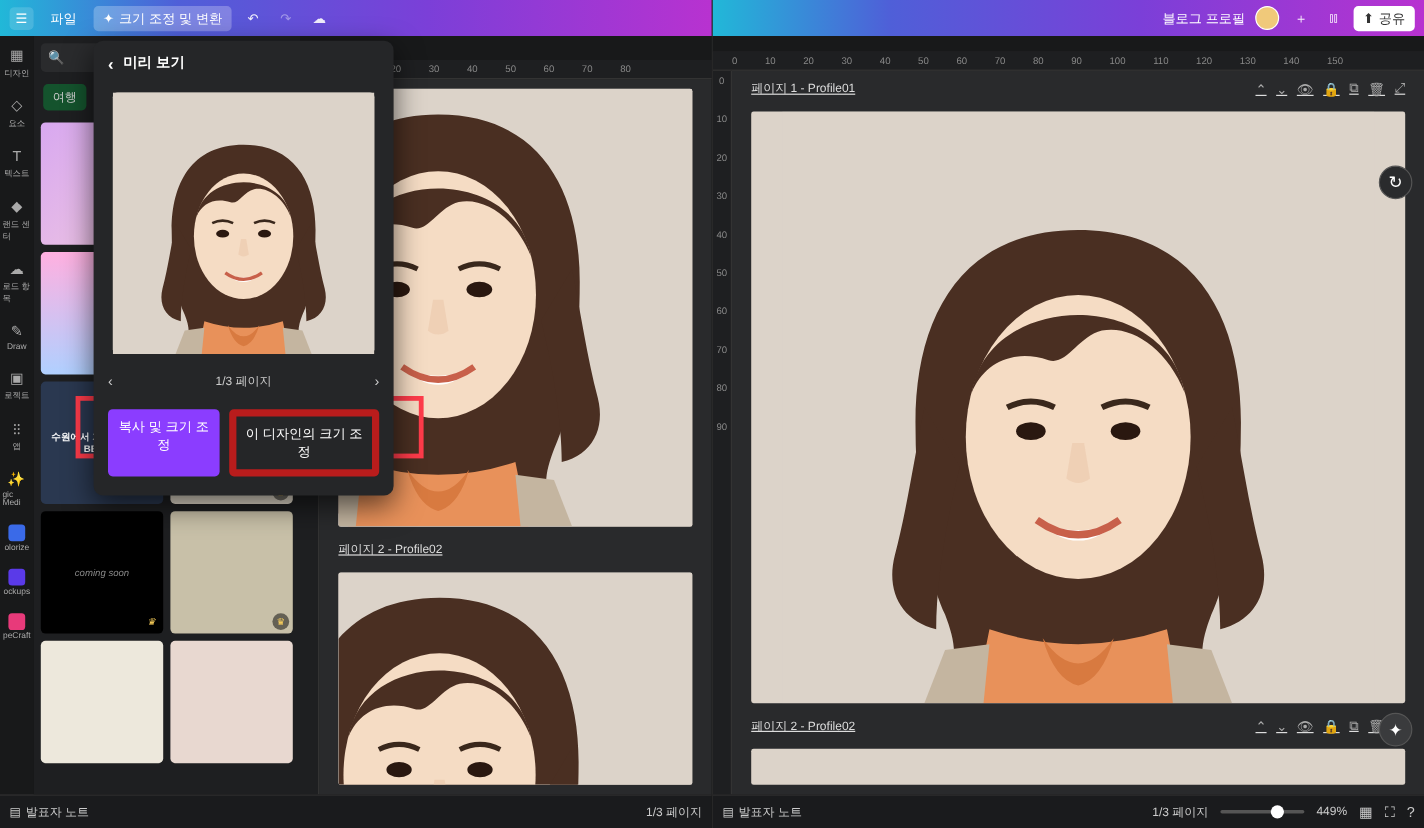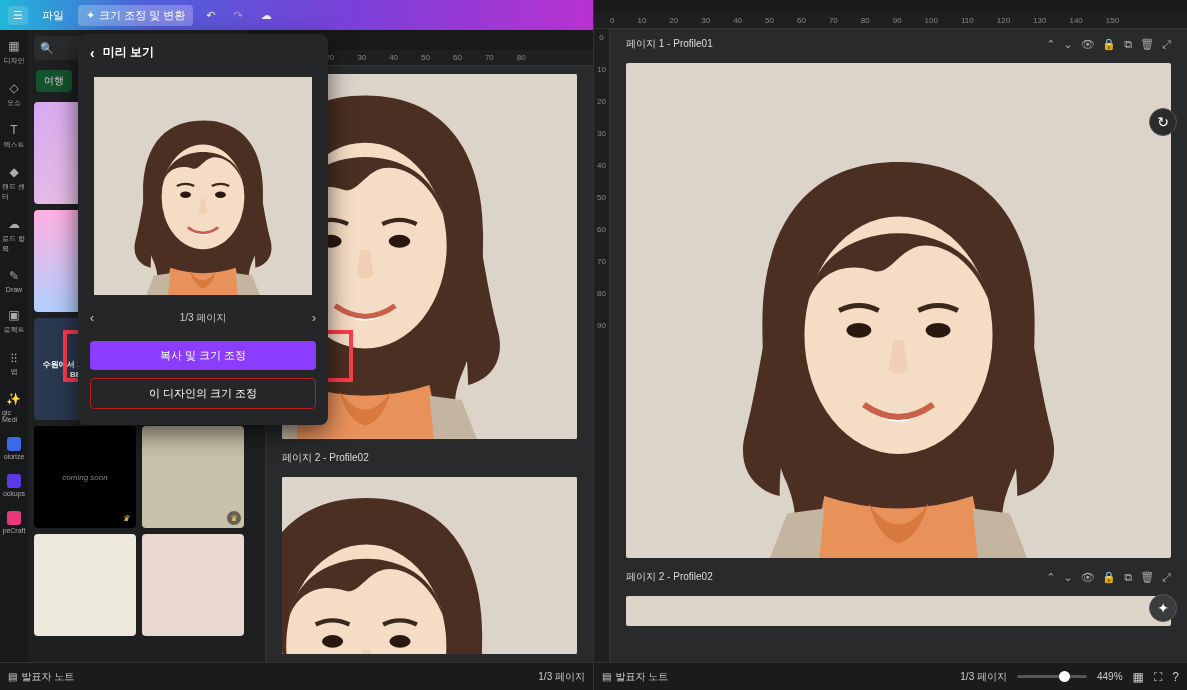--- a/index.html
+++ b/index.html
@@ -39,34 +39,34 @@
 .tpl .crown { position: absolute; bottom: 3px; right: 3px; width: 14px; height: 14px; background: rgba(0,0,0,0.5); border-radius: 50%; color: #ffd35c; font-size: 8px; display:flex;align-items:center;justify-content:center; }
 
 
 .preview-popup { position: absolute; top: 34px; left: 78px; width: 250px; background: #252628; border-radius: 8px; box-shadow: 0 8px 24px rgba(0,0,0,0.6); z-index: 50; padding-bottom: 10px; }
 .preview-header { display: flex; align-items: center; gap: 8px; padding: 10px 12px; font-size: 12px; font-weight: 600; }
 .preview-back { cursor: pointer; font-size: 14px; }
 .preview-thumb-wrap { padding: 6px 16px; }
 .preview-thumb { width: 100%; aspect-ratio: 1/1; background: #dcd3c9; border-radius: 4px; display:flex;align-items:center;justify-content:center; }
 .preview-pager { display: flex; align-items: center; justify-content: space-between; padding: 10px 12px; font-size: 10px; color: #ccc; }
 .preview-pager .arrow { cursor: pointer; font-size: 12px; }
-.preview-btns { padding: 6px 12px; display: flex; flex-direction: column; gap: 8px; }
+.preview-btns { padding: 6px 12px; display: flex; flex-direction: row; gap: 8px; }
 .btn-primary { background: #8b3dff; color: #fff; border-radius: 4px; padding: 7px; font-size: 11px; text-align: center; cursor: pointer; }
-.btn-secondary { background: transparent; border: 1px solid #b91c1c; color: #fff; border-radius: 4px; padding: 7px; font-size: 11px; text-align: center; cursor: pointer; }
+.btn-secondary { background: transparent; border: 6px solid #b91c1c; color: #fff; border-radius: 4px; padding: 7px; font-size: 11px; text-align: center; cursor: pointer; }
 .red-highlight { position: absolute; border: 4px solid #ff3b4a; pointer-events: none; }
 .left .red-highlight { left: 63px; top: 330px; width: 290px; height: 52px; }
 
 
 .canvas-area { flex: 1; background: #292a2c; display: flex; flex-direction: column; position: relative; }
 .position-label { background: #18191a; color: #ccc; font-size: 10px; padding: 3px 6px; }
 .ruler-h { height: 16px; background: #1e1f21; border-bottom: 1px solid #333; display: flex; align-items: center; padding-left: 16px; font-size: 8px; color: #888; gap: 23px; white-space: nowrap; overflow: hidden; }
 .canvas-scroll { flex: 1; overflow: hidden; display: flex; }
 .ruler-v { width: 16px; background: #1e1f21; border-right: 1px solid #333; display: flex; flex-direction: column; align-items: center; font-size: 8px; color: #888; gap: 23px; padding-top: 4px; }
 .canvas-pages { flex: 1; overflow: hidden; padding: 8px 16px; display: flex; flex-direction: column; gap: 12px; }
-.page-label-row { display: flex; align-items: flex-end; justify-content: space-between; font-size: 10px; color: #ddd; }
+.page-label-row { display: flex; align-items: flex-end; justify-content: space-between; font-size: 10px; color: #ddd; text-decoration: underline; }
 .page-actions { display: flex; gap: 8px; font-size: 11px; color: #aaa; }
 .page-actions span { cursor: pointer; }
 .page-canvas { background: #dcd3c9; border-radius: 2px; display:flex;align-items:flex-end;justify-content:center;overflow:hidden; }
 .left .page1 { height: 370px; }
 .left .page2 { height: 180px; }
 .right .page1 { height: 495px; }
 .right .page2 { height: 30px; }
 .ai-fab { position: absolute; width: 28px; height: 28px; background: #3a3b3d; border-radius: 50%; display:flex;align-items:center;justify-content:center;font-size:14px; cursor:pointer; border:1px solid #555;}
 .right .fab1 { top: 108px; right: 10px; background:#2a2b2d;}
 .right .fab2 { bottom: 40px; right: 10px; background:#3a3b3d;}
@@ -280,20 +280,31 @@
       <div class="notes">
           <span>▤</span>
           <span>발표자 노트</span>
         </div>
       <div class="spacer"></div>
       <div>1/3 페이지</div>
     </div>
   </div>
 
   <div class="panel right">
+    <div class="topbar">
+      <div class="spacer"></div>
+      <div class="doc-title">블로그 프로필</div>
+      <div class="avatar"></div>
+      <div class="icon-btn">＋</div>
+      <div class="icon-btn">⫾⫾</div>
+      <div class="share-btn">
+          <span>⬆</span>
+          <span>공유</span>
+        </div>
+    </div>
 
     <div class="body-row">
       <div class="canvas-area">
         <div style="height:13px;background:#18191a"></div>
         <div class="ruler-h" id="ruler-h-right">
             <span>0</span>
             <span>10</span>
             <span>20</span>
             <span>30</span>
             <span>40</span>

